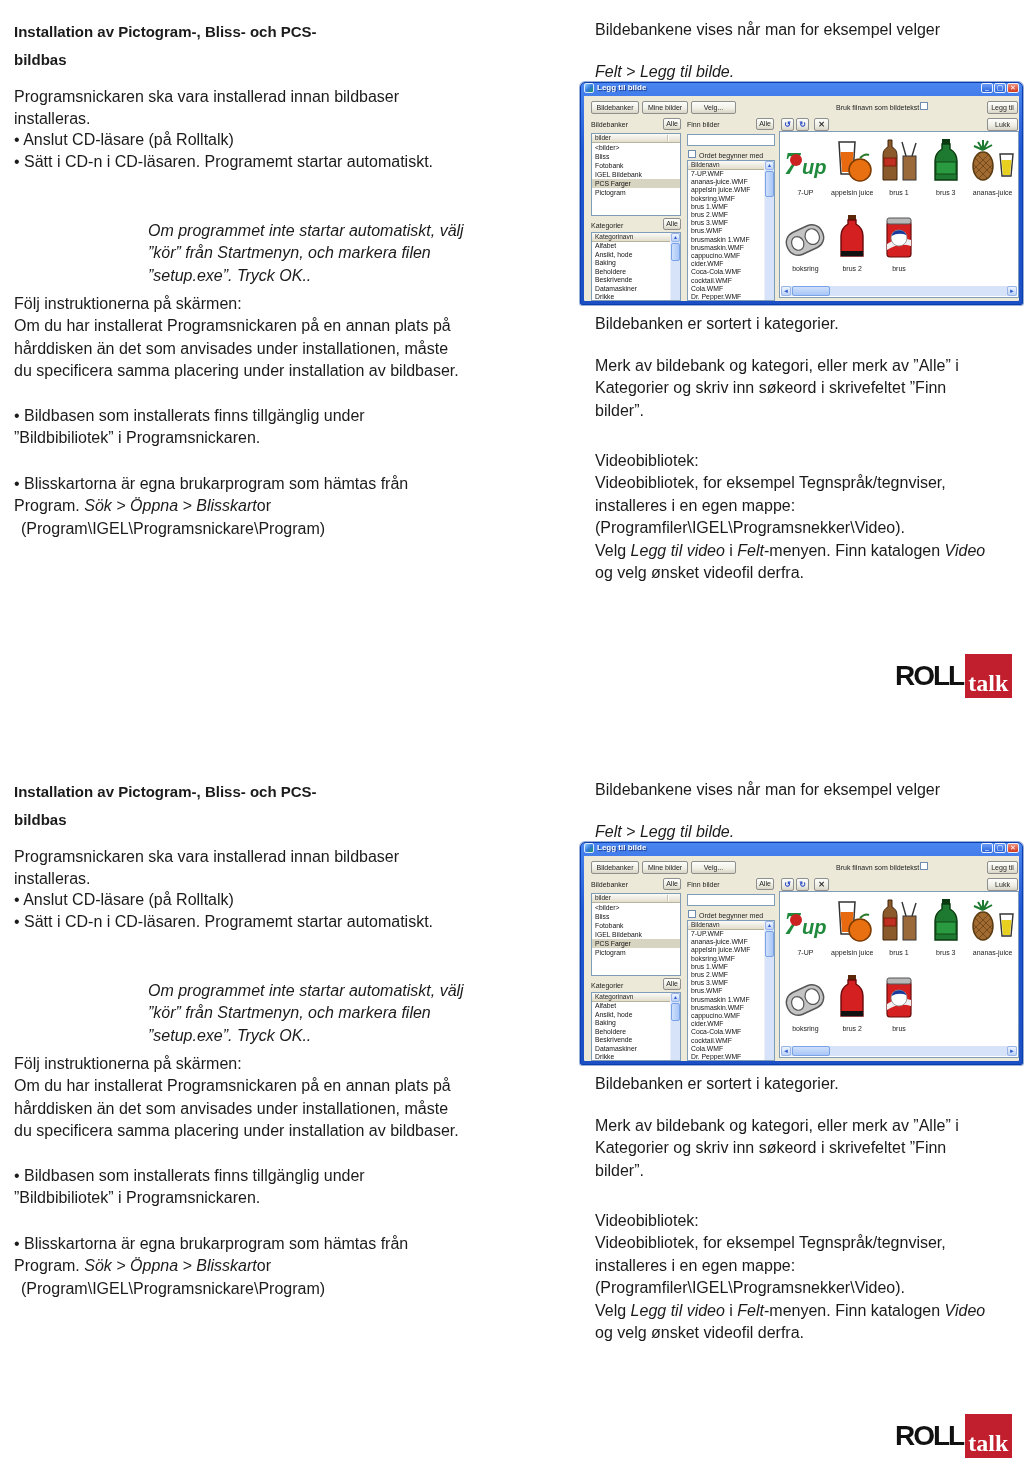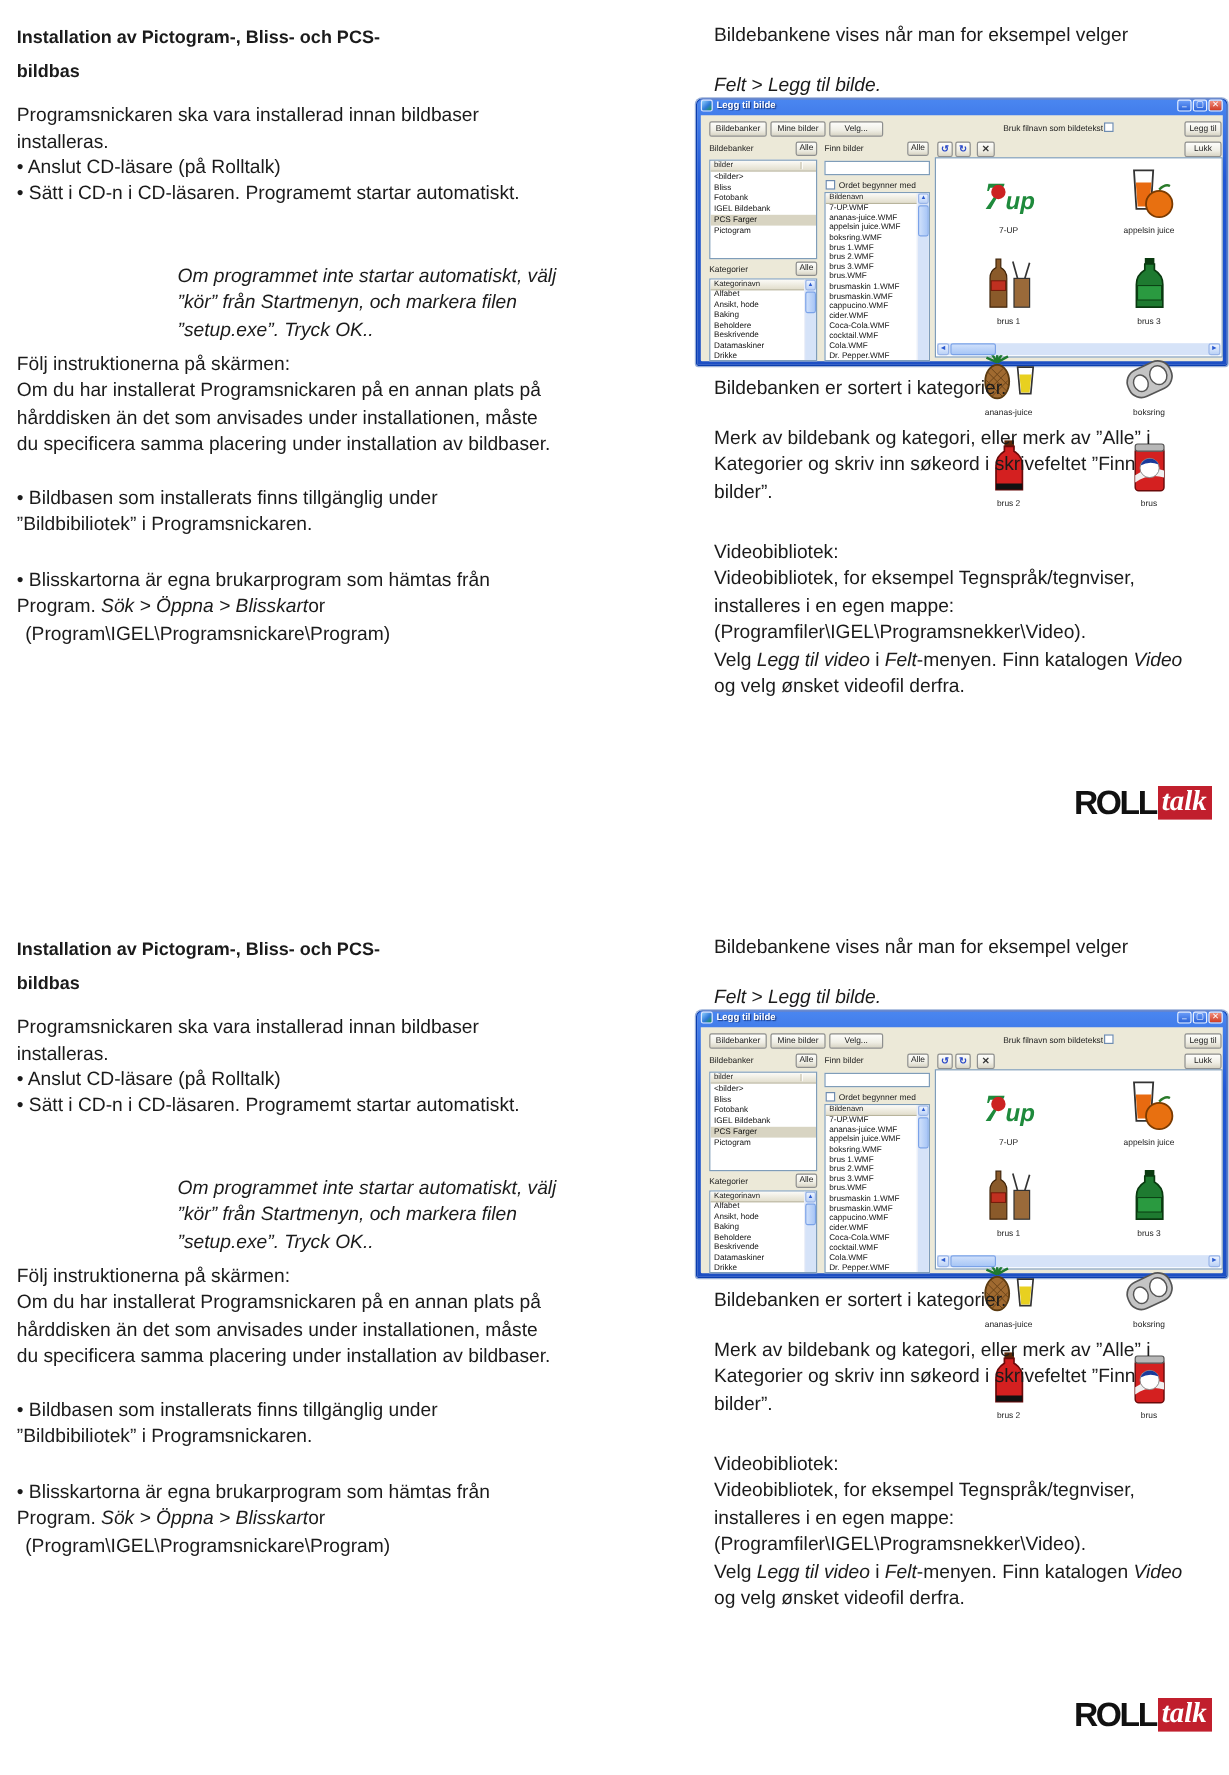--- a/index.html
+++ b/index.html
@@ -45,36 +45,36 @@
   .litem.sel{background:#d8d4c2;}
   .vscroll{position:absolute;top:0;right:0;bottom:0;width:9px;background:#d6e3f8;border-left:1px solid #eceff8;}
   .sb{position:absolute;left:0;width:9px;height:9px;box-sizing:border-box;border:1px solid #98b4e8;border-radius:2px;
     background:linear-gradient(#eef4ff,#bcd2f6);color:#2a5ad0;font-size:5px;line-height:7px;text-align:center;}
   .sb.up{top:0;}
   .sthumb{position:absolute;left:0;width:9px;box-sizing:border-box;border:1px solid #7aa2e8;border-radius:2px;
     background:linear-gradient(90deg,#cfe0fb,#a8c6f6);}
 
   .rpanel{position:absolute;left:195px;top:35px;width:240px;height:167px;background:#fff;
     border:1px solid #7f9db9;box-sizing:border-box;}
-  .tgrid{position:absolute;left:2px;top:4px;right:2px;display:grid;grid-template-columns:repeat(2,1fr);grid-auto-rows:76px;}
+  .tgrid{position:absolute;left:2px;top:4px;right:2px;display:grid;grid-template-columns:repeat(5,1fr);grid-auto-rows:76px;}
   .cell{text-align:center;}
   .cell svg{display:block;margin:2px auto 0;width:46px;height:50px;}
   .cap{font-size:7px;line-height:9px;color:#222;white-space:nowrap;}
   .hscroll{position:absolute;left:1px;right:1px;bottom:1px;height:10px;background:#d6e3f8;}
   .hsb{position:absolute;top:0;width:10px;height:10px;box-sizing:border-box;border:1px solid #98b4e8;border-radius:2px;
     background:linear-gradient(#eef4ff,#bcd2f6);color:#2a5ad0;font-size:6px;line-height:8px;text-align:center;}
   .hsb.l{left:0;} .hsb.r{right:0;}
   .hthumb{position:absolute;left:11px;top:0;width:38px;height:10px;box-sizing:border-box;border:1px solid #7aa2e8;border-radius:2px;
     background:linear-gradient(#cfe0fb,#a8c6f6);}
 
   
   .rolltalk{position:absolute;left:895px;top:654px;display:flex;align-items:center;}
   .roll{font-weight:bold;font-size:28px;letter-spacing:-2px;color:#111;line-height:30px;}
-  .talkbox{color:#fff;font-family:"Liberation Serif",serif;font-style:italic;font-weight:bold;
-    font-size:24px;line-height:26px;padding:0 4px 2px 3px;margin-left:2px;}
+  .talkbox{color:#fff;font-family:"Liberation Serif",serif;font-weight:bold;
+    font-size:24px;line-height:26px;padding:16px 4px 2px 3px;margin-left:2px;}
 </style>
 </head>
 <body>
 
 <div class="half" style="top:0">
 
   <div class="blk ttl" style="left:14px;top:18px">
     <div class="line">Installation av Pictogram-, Bliss- och PCS-</div>
     <div class="line">bildbas</div>
   </div>

